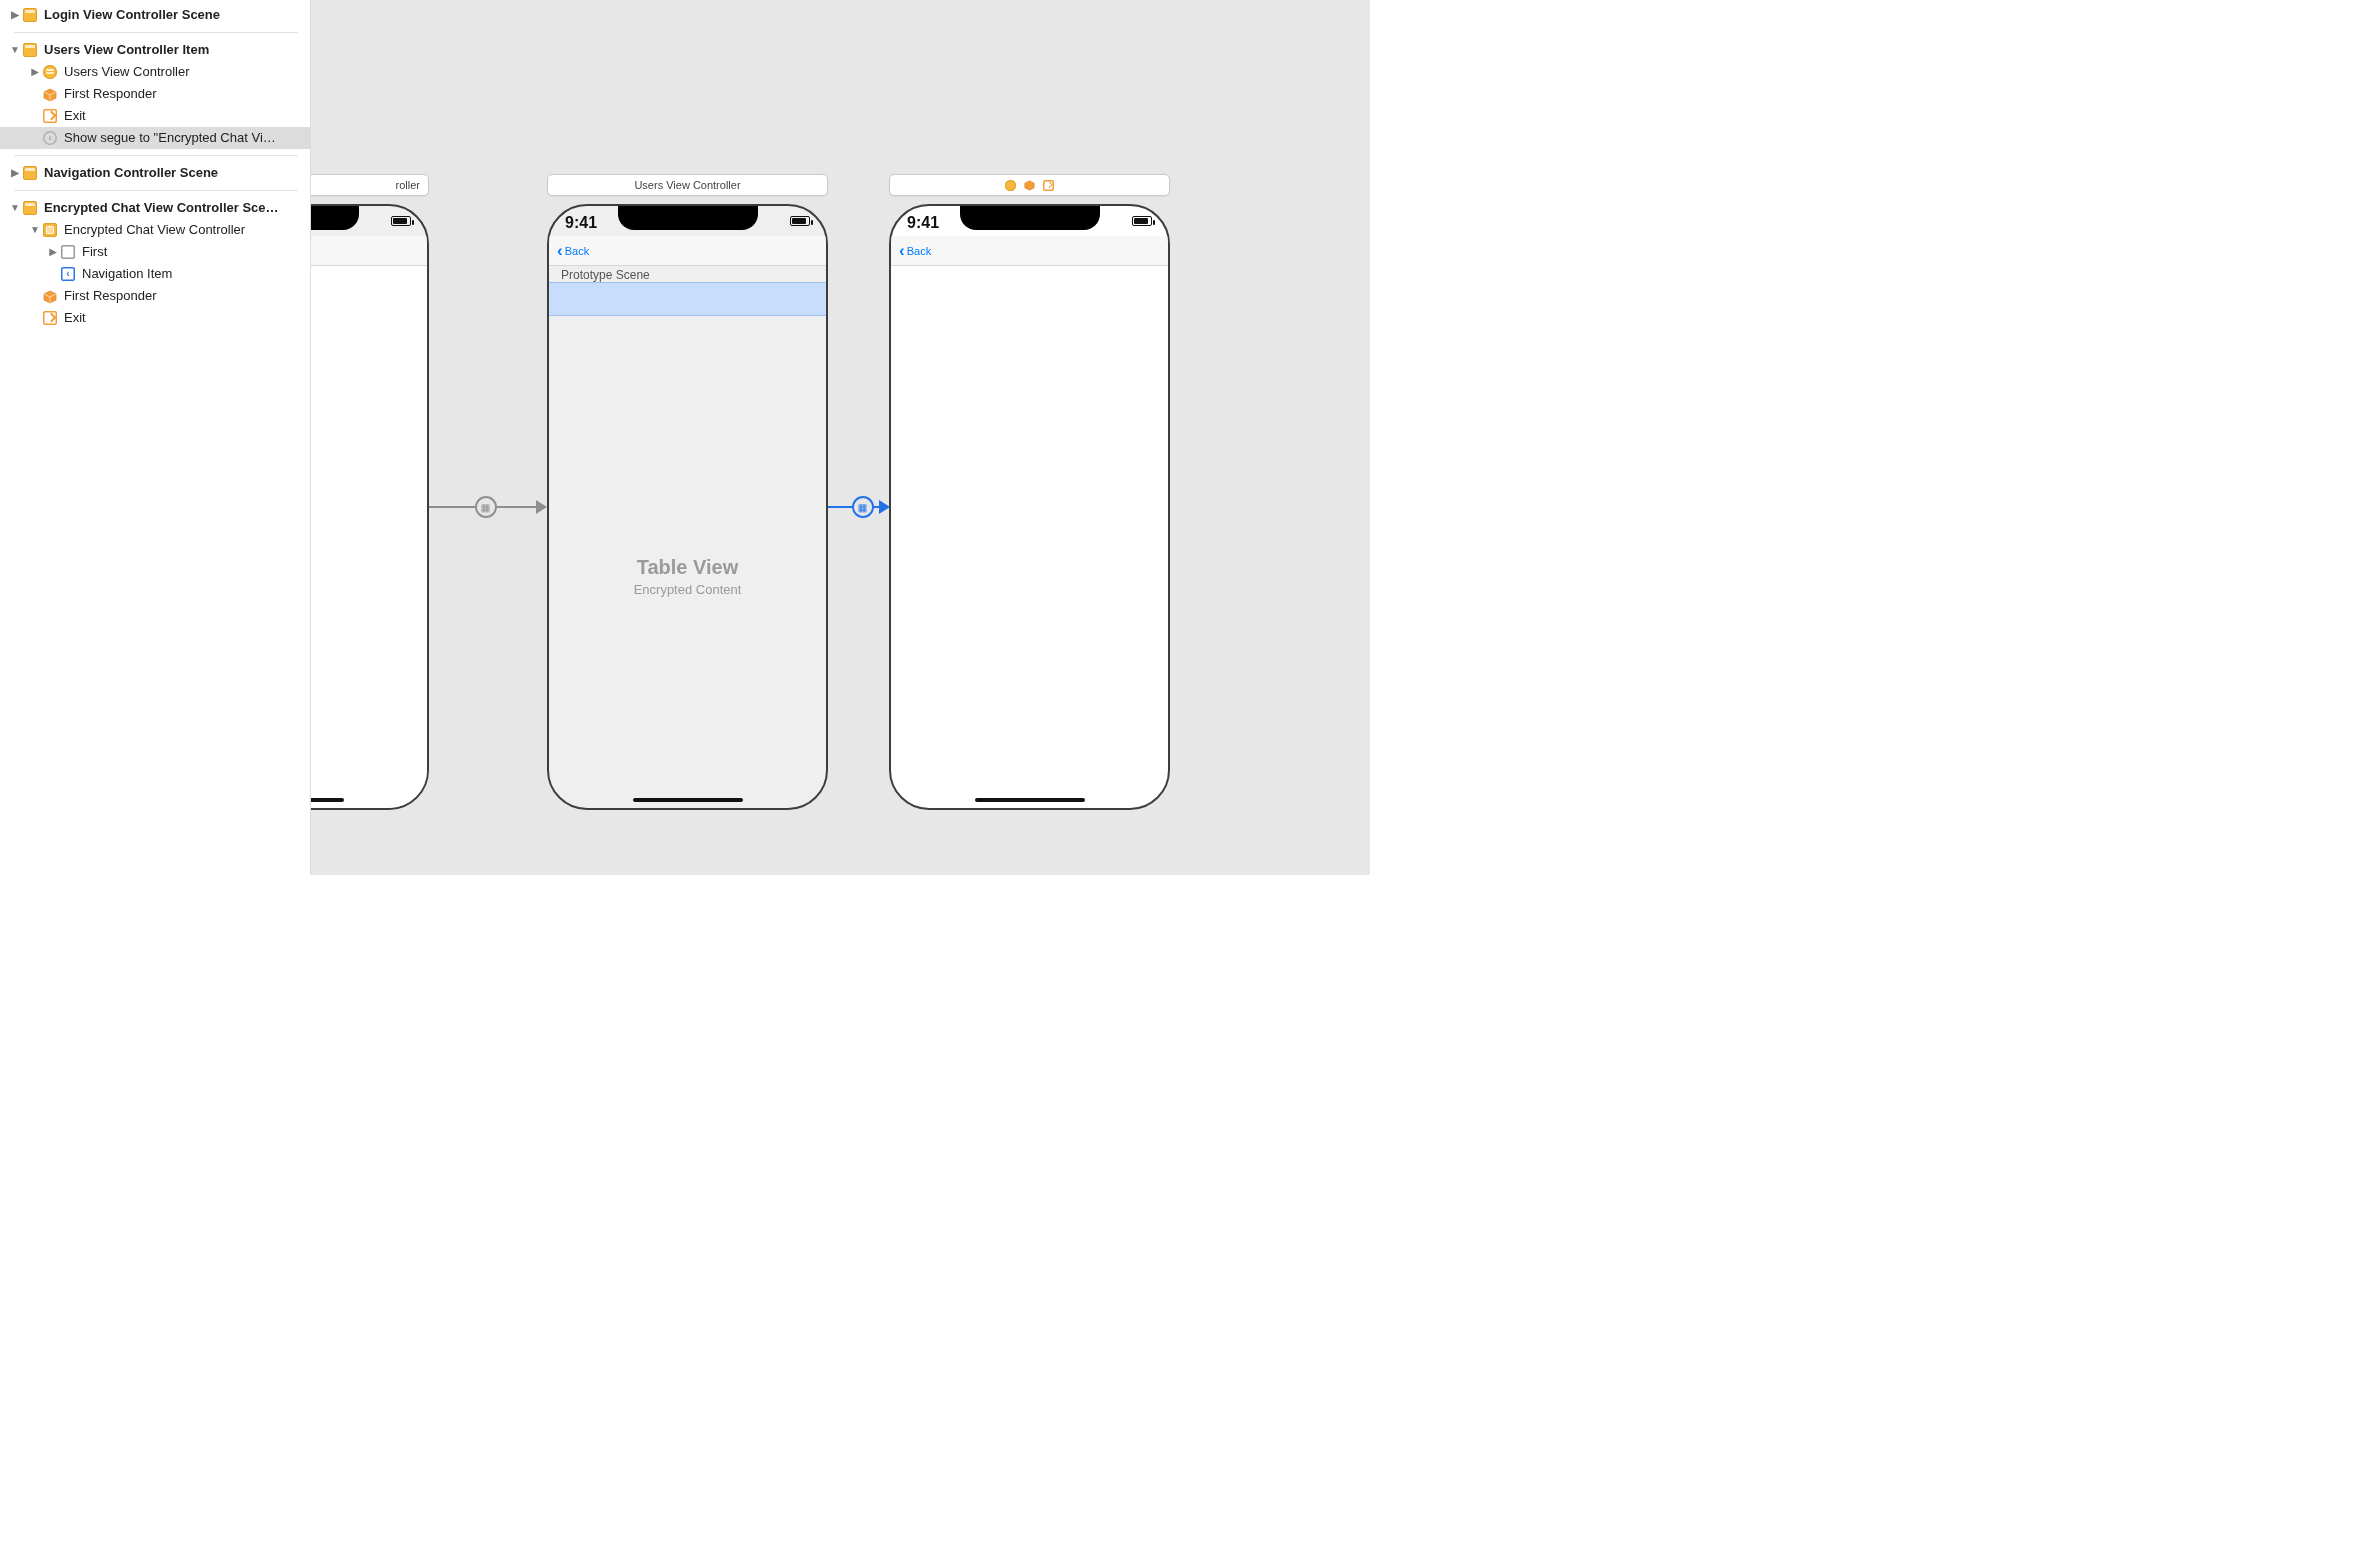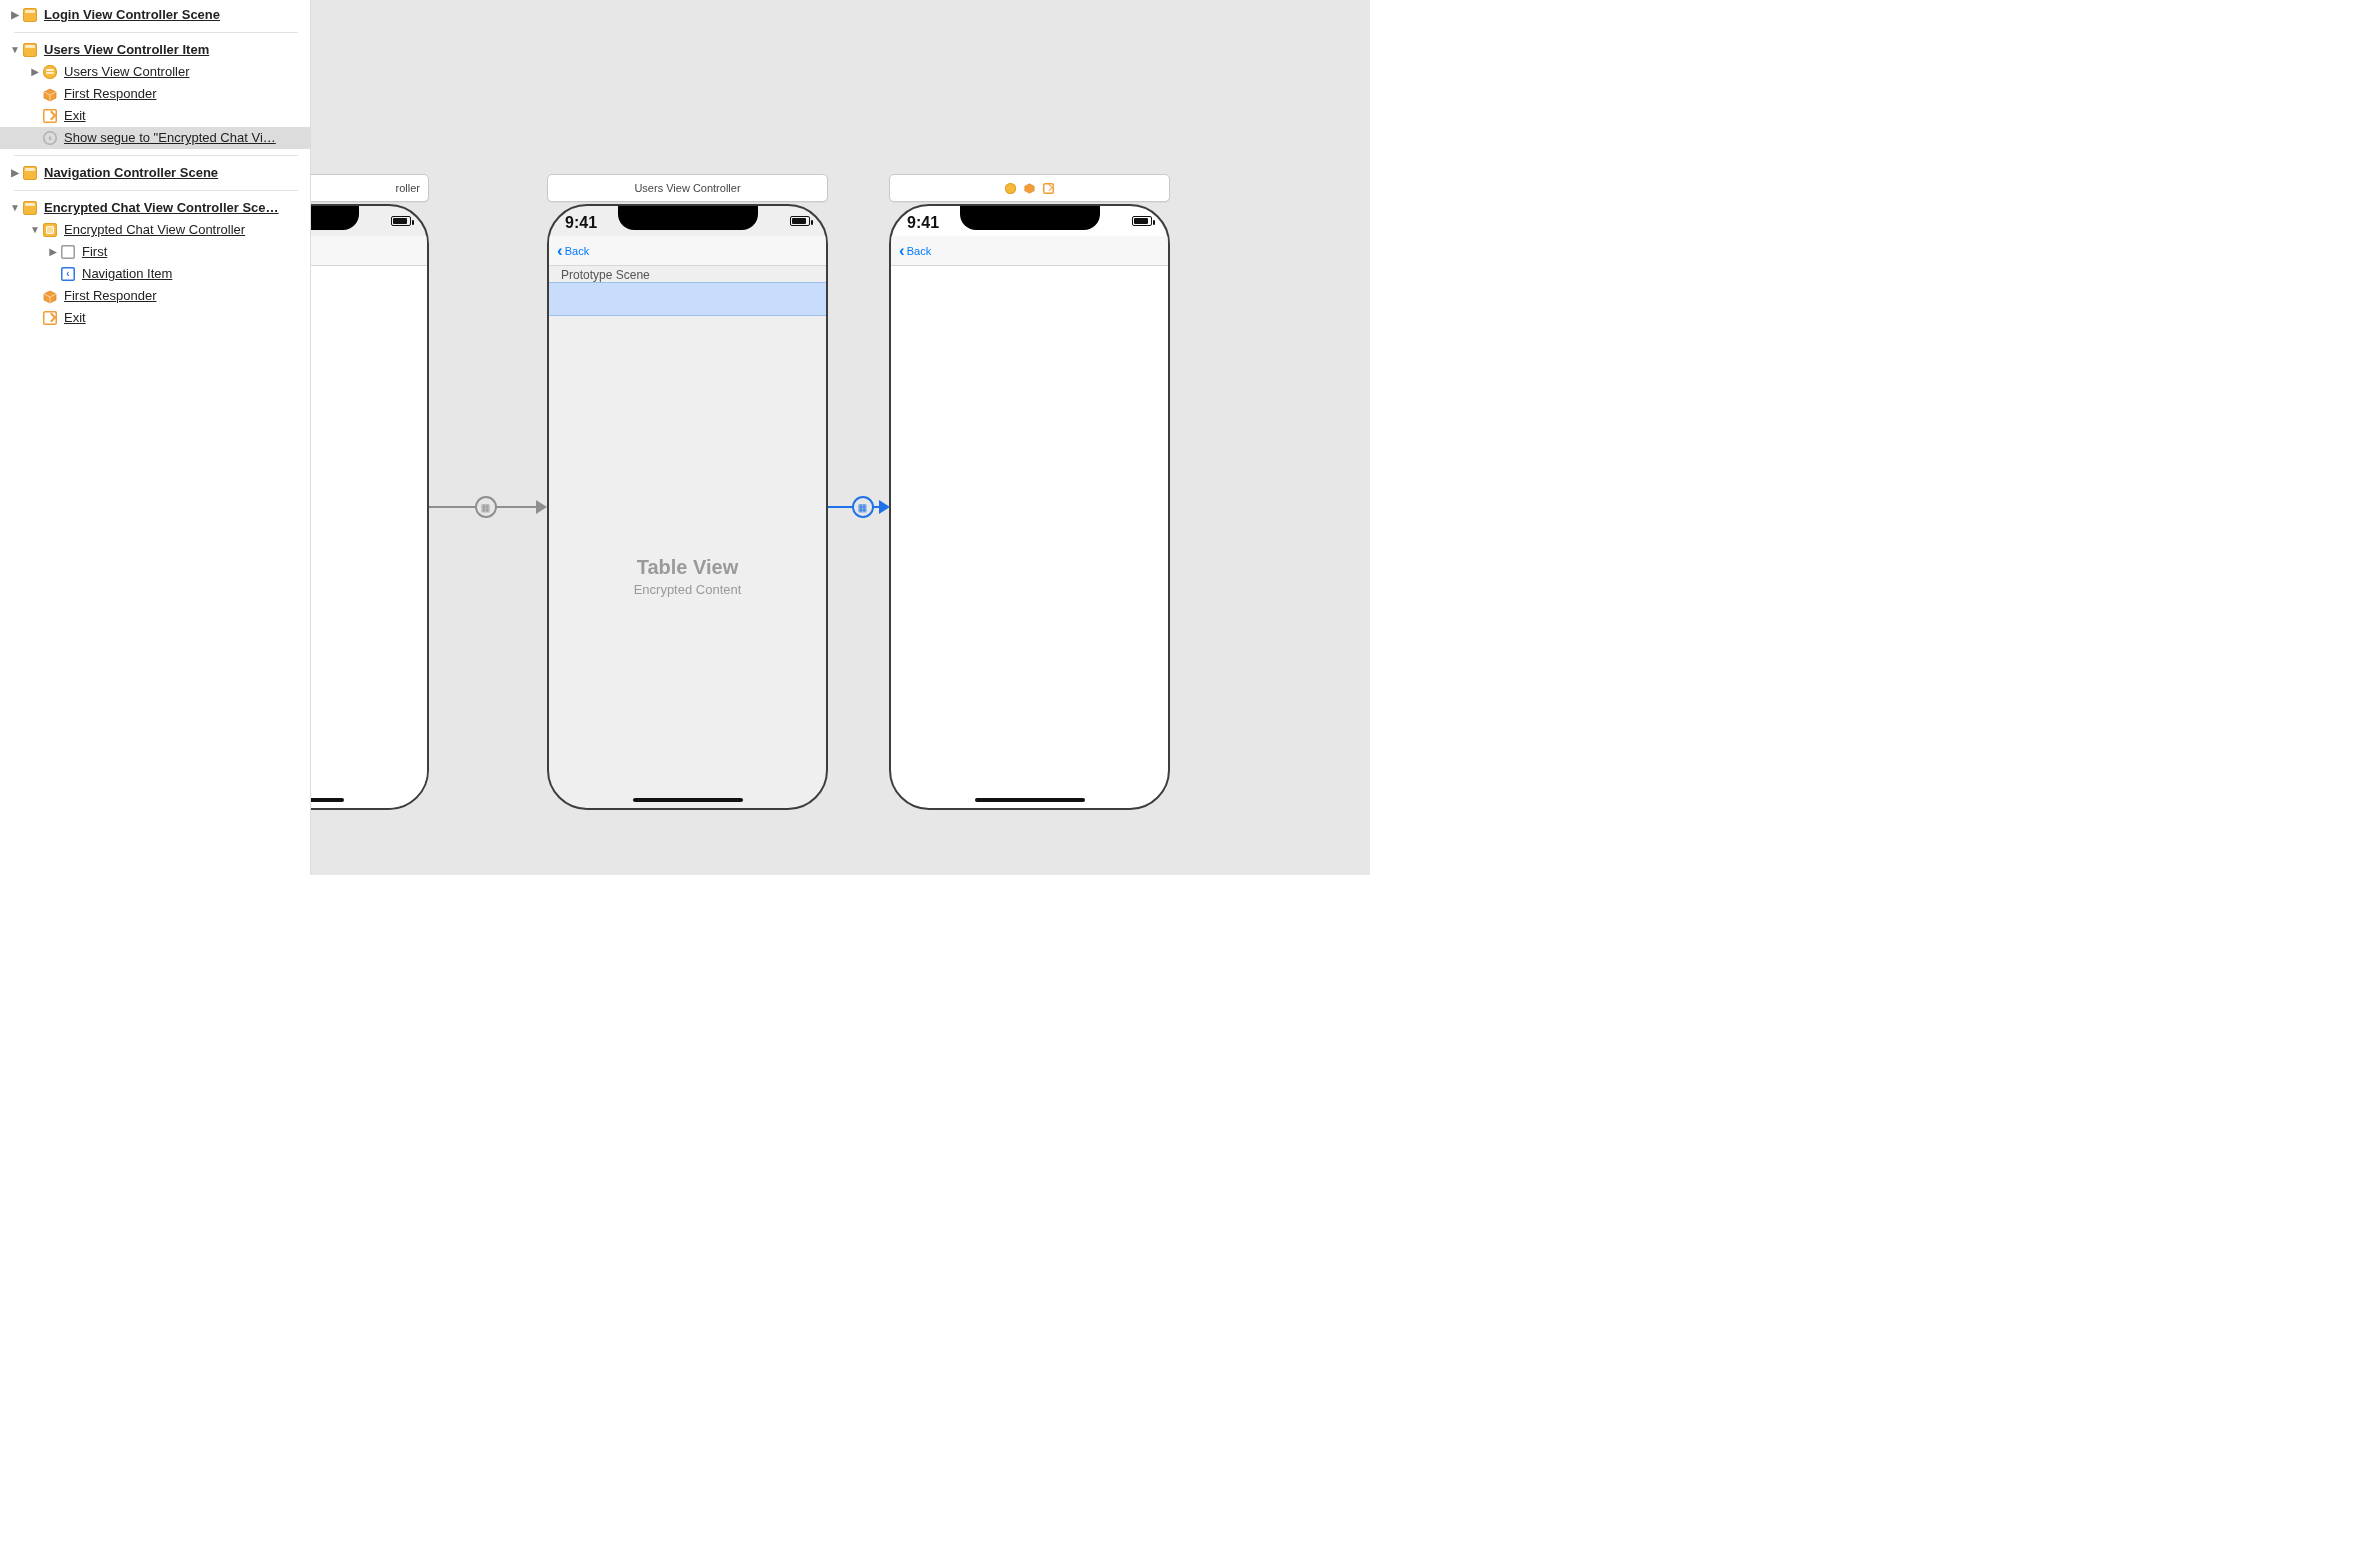--- a/index.html
+++ b/index.html
@@ -45,21 +45,20 @@
     width: 16px; height: 16px;
     display: inline-flex;
     align-items: center; justify-content: center;
     margin-right: 6px;
     flex: 0 0 16px;
   }
   .row .label {
     overflow: hidden;
     text-overflow: ellipsis;
     flex: 1 1 auto;
-    text-decoration: underline;
   }
   .scene-row { font-weight: 600; }
   .separator {
     height: 1px;
     background: #e3e3e3;
     margin: 6px 12px 6px 14px;
   }
   .indent-0 { padding-left: 8px; }
   .indent-1 { padding-left: 28px; }
   .indent-2 { padding-left: 46px; }
@@ -129,21 +128,21 @@
   .canvas {
     flex: 1 1 auto;
     background: #e7e7e7;
     position: relative;
     overflow: hidden;
   }
 
   
   .scene-title {
     position: absolute;
-    height: 28px;
+    height: 22px;
     background: #fff;
     border: 1px solid #c9c9c9;
     border-radius: 5px;
     box-shadow: 0 1px 1px rgba(0,0,0,.05);
     display: flex;
     align-items: center;
     justify-content: center;
     font-size: 11px;
     color: #444;
   }

